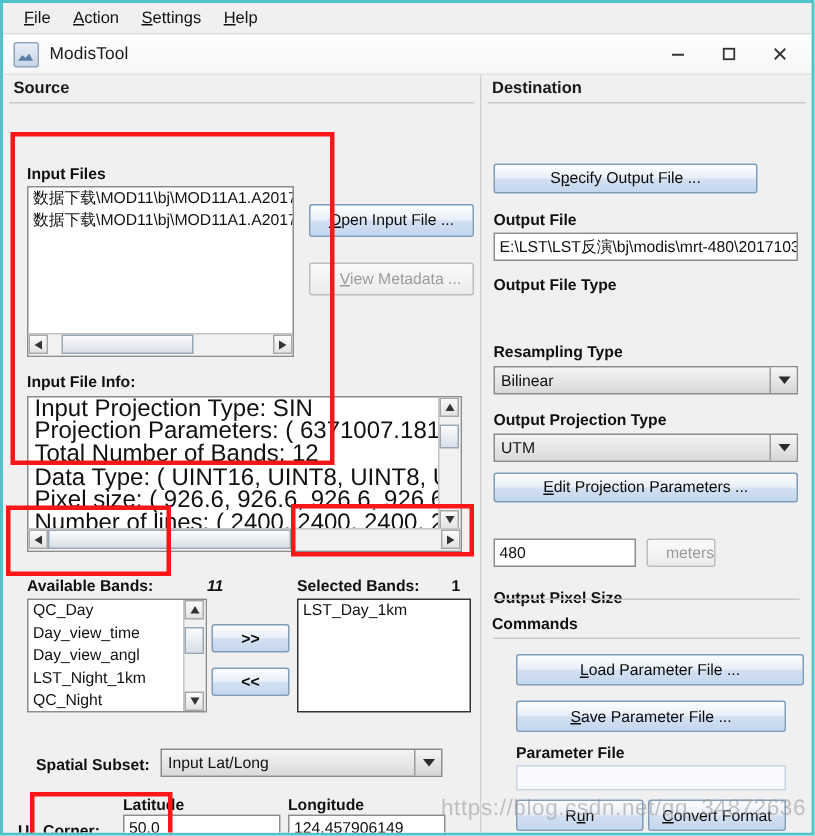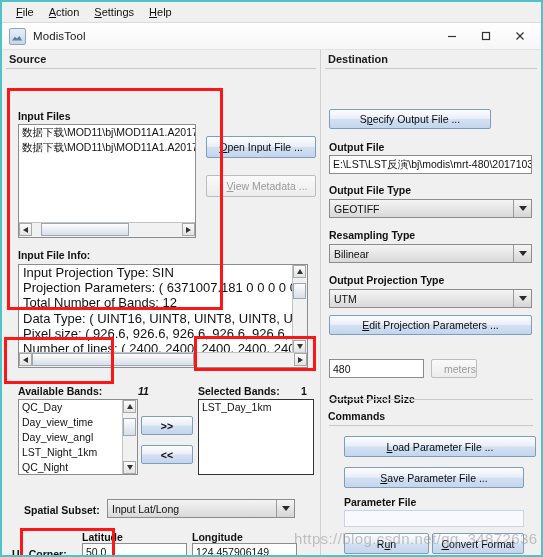--- a/index.html
+++ b/index.html
@@ -129,21 +129,21 @@
     overflow: hidden;
     position: relative;
   }
   .listbox .row {
     font-size: 10.5px;
     padding: 1px 2px 1px 3px;
     white-space: nowrap;
     color: #111;
     line-height: 13px;
   }
-  .infobox .row { font-size: 13px; line-height: 13.2px; }
+  .infobox .row { font-size: 16px; line-height: 13.2px; }
 
   .btn {
     background: linear-gradient(180deg,#fdfdfe 0%, #e8eef8 48%, #d3e0f2 52%, #c3d6ee 100%);
     border: 1px solid #7f9db9;
     border-radius: 2px;
     font-size: 10.5px;
     color: #0b0b0b;
     display: flex;
     align-items: center;
     justify-content: center;
@@ -399,34 +399,28 @@
       <div class="textfield abs" style="left:80px; top:493px; width:105px; height:18px;">50.0</div>
       <div class="textfield abs" style="left:190px; top:493px; width:105px; height:18px;">124.457906149</div>
 
     </div>
 
     <div id="right-pane">
 
       <div class="section-label">Destination</div>
       <div class="hr"></div>
 
-      <div class="btn abs" style="left:8px; top:59px; width:162px; height:20px;">
+      <div class="btn abs" style="left:8px; top:59px; width:176px; height:20px;">
           <span>S<u>p</u>ecify Output File ...</span>
         </div>
 
       <div class="abs lbl b" style="left:8px; top:91px;">Output File</div>
       <div class="textfield abs" style="left:8px; top:105px; width:203px; height:19px;">E:\LST\LST反演\bj\modis\mrt-480\20171030-480.tif</div>
 
       <div class="abs lbl b" style="left:8px; top:134px;">Output File Type</div>
-      <div class="combo abs" style="left:8px; top:149px; width:203px; height:19px;">
-        <span class="txt">GEOTIFF</span>
-        <span class="arrowbox">
-            <span class="caret"></span>
-          </span>
-      </div>
 
       <div class="abs lbl b" style="left:8px; top:179px;">Resampling Type</div>
       <div class="combo abs" style="left:8px; top:194px; width:203px; height:19px;">
         <span class="txt">Bilinear</span>
         <span class="arrowbox">
             <span class="caret"></span>
           </span>
       </div>
 
       <div class="abs lbl b" style="left:8px; top:224px;">Output Projection Type</div>

